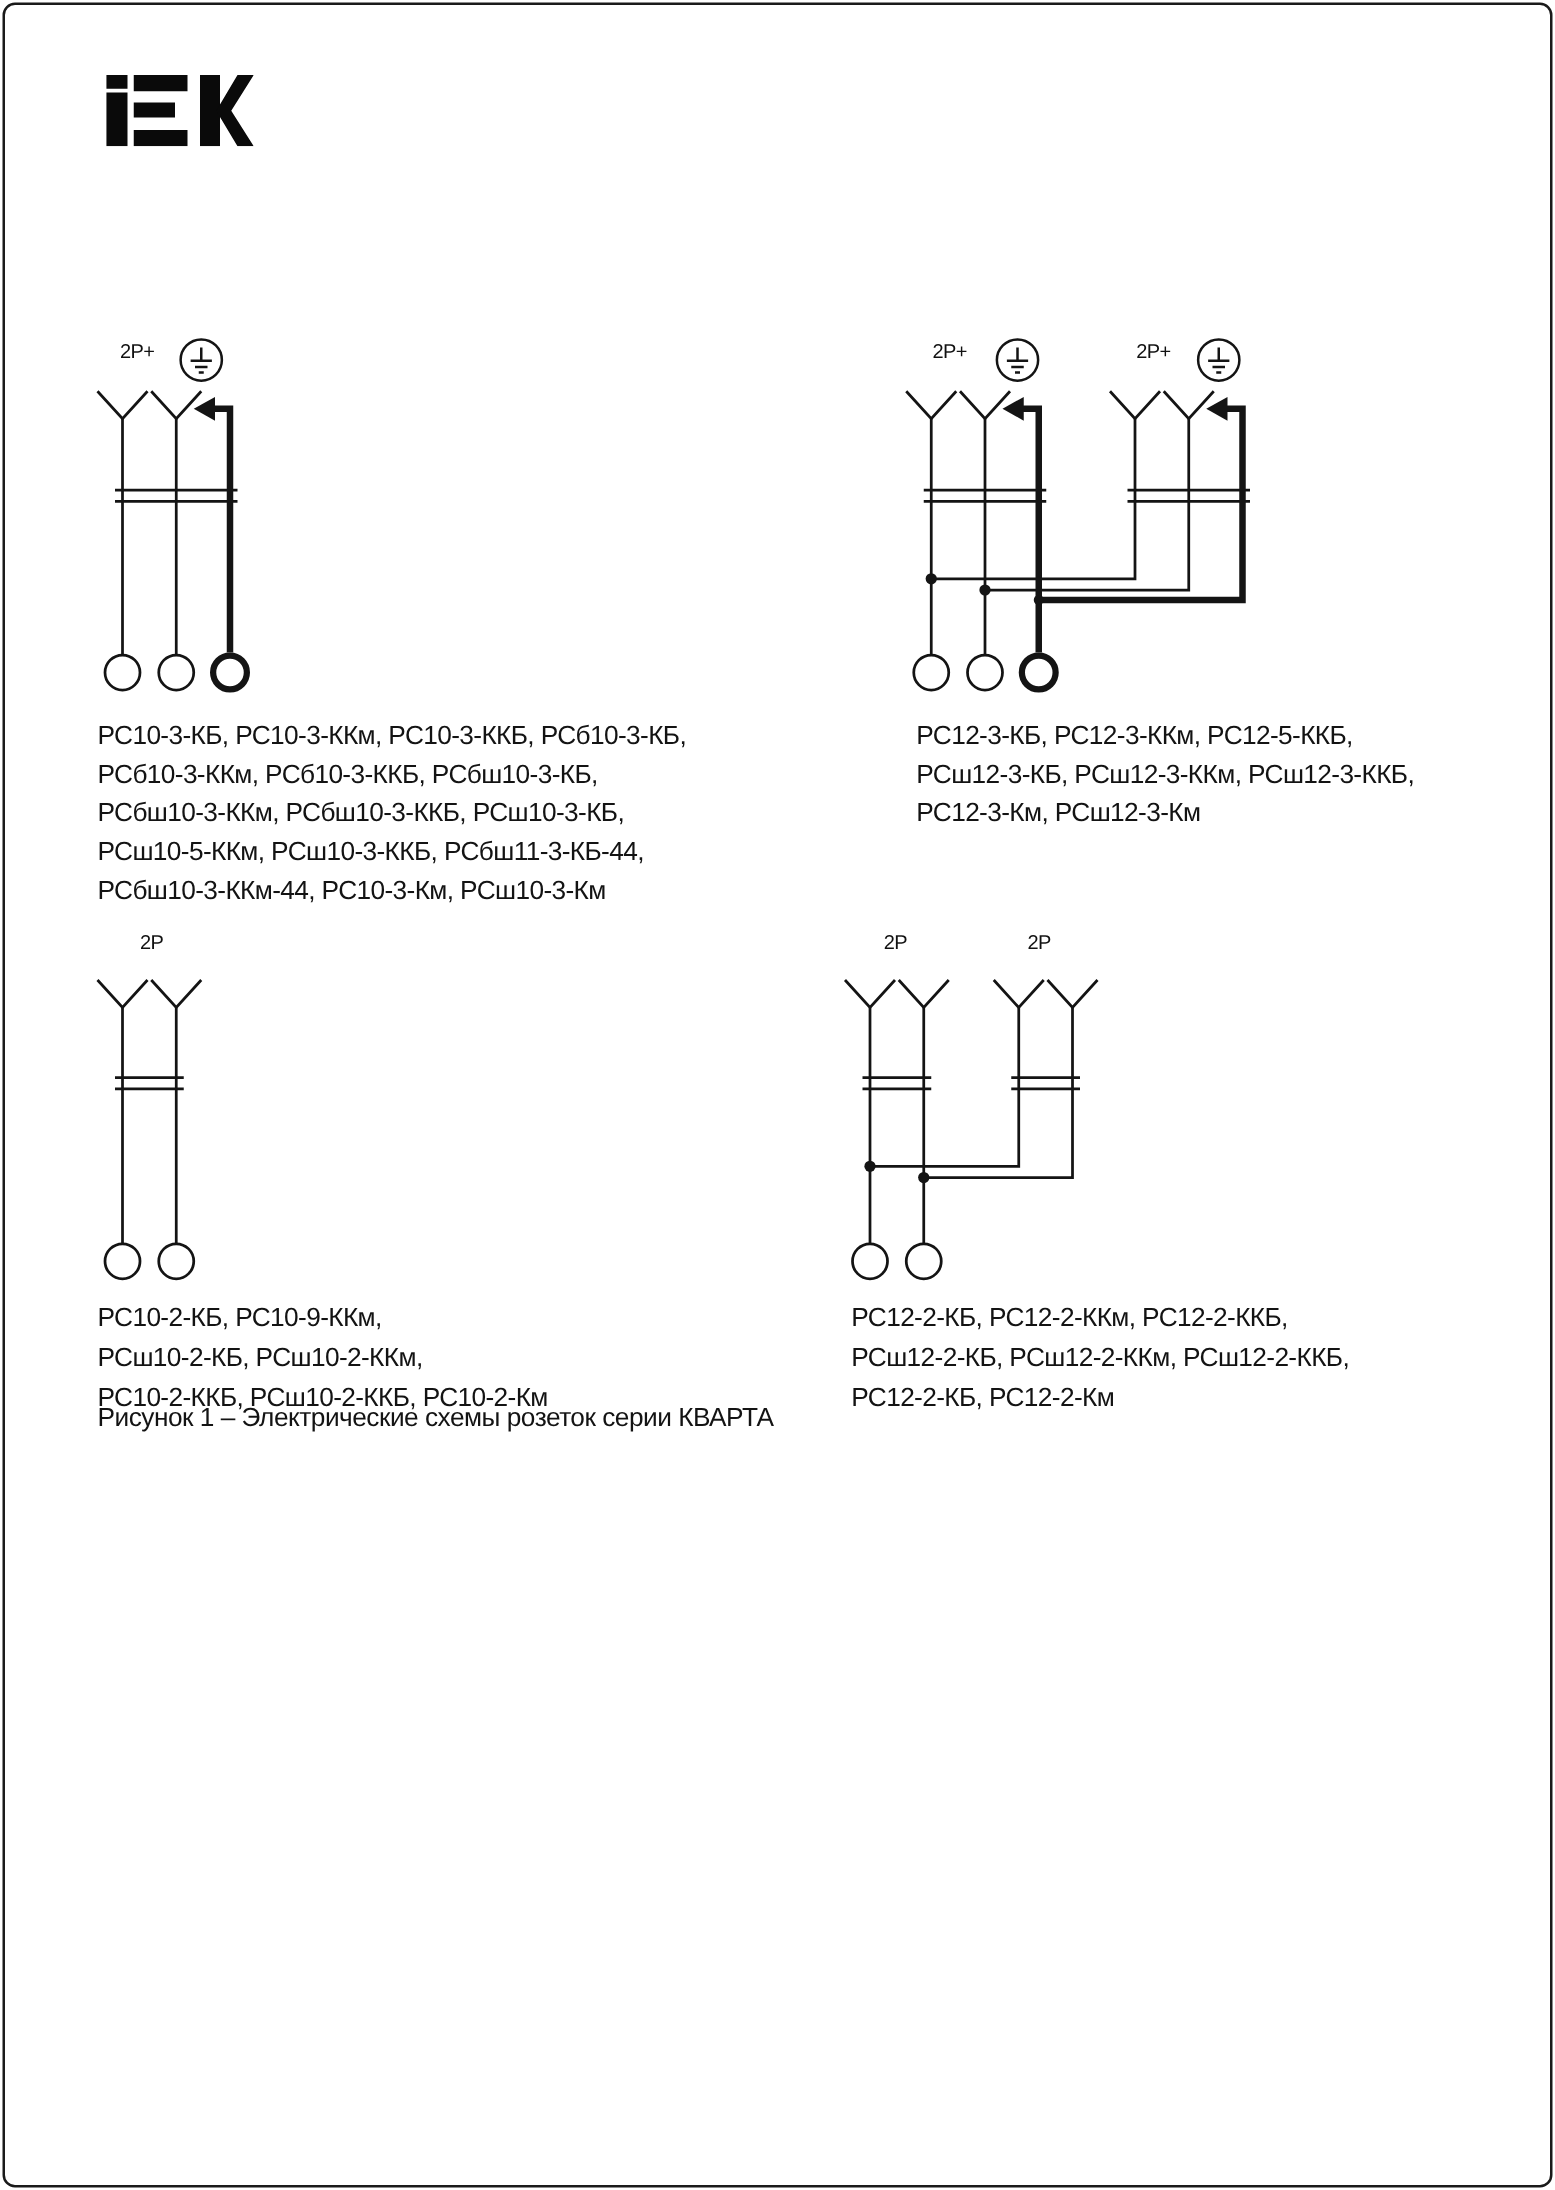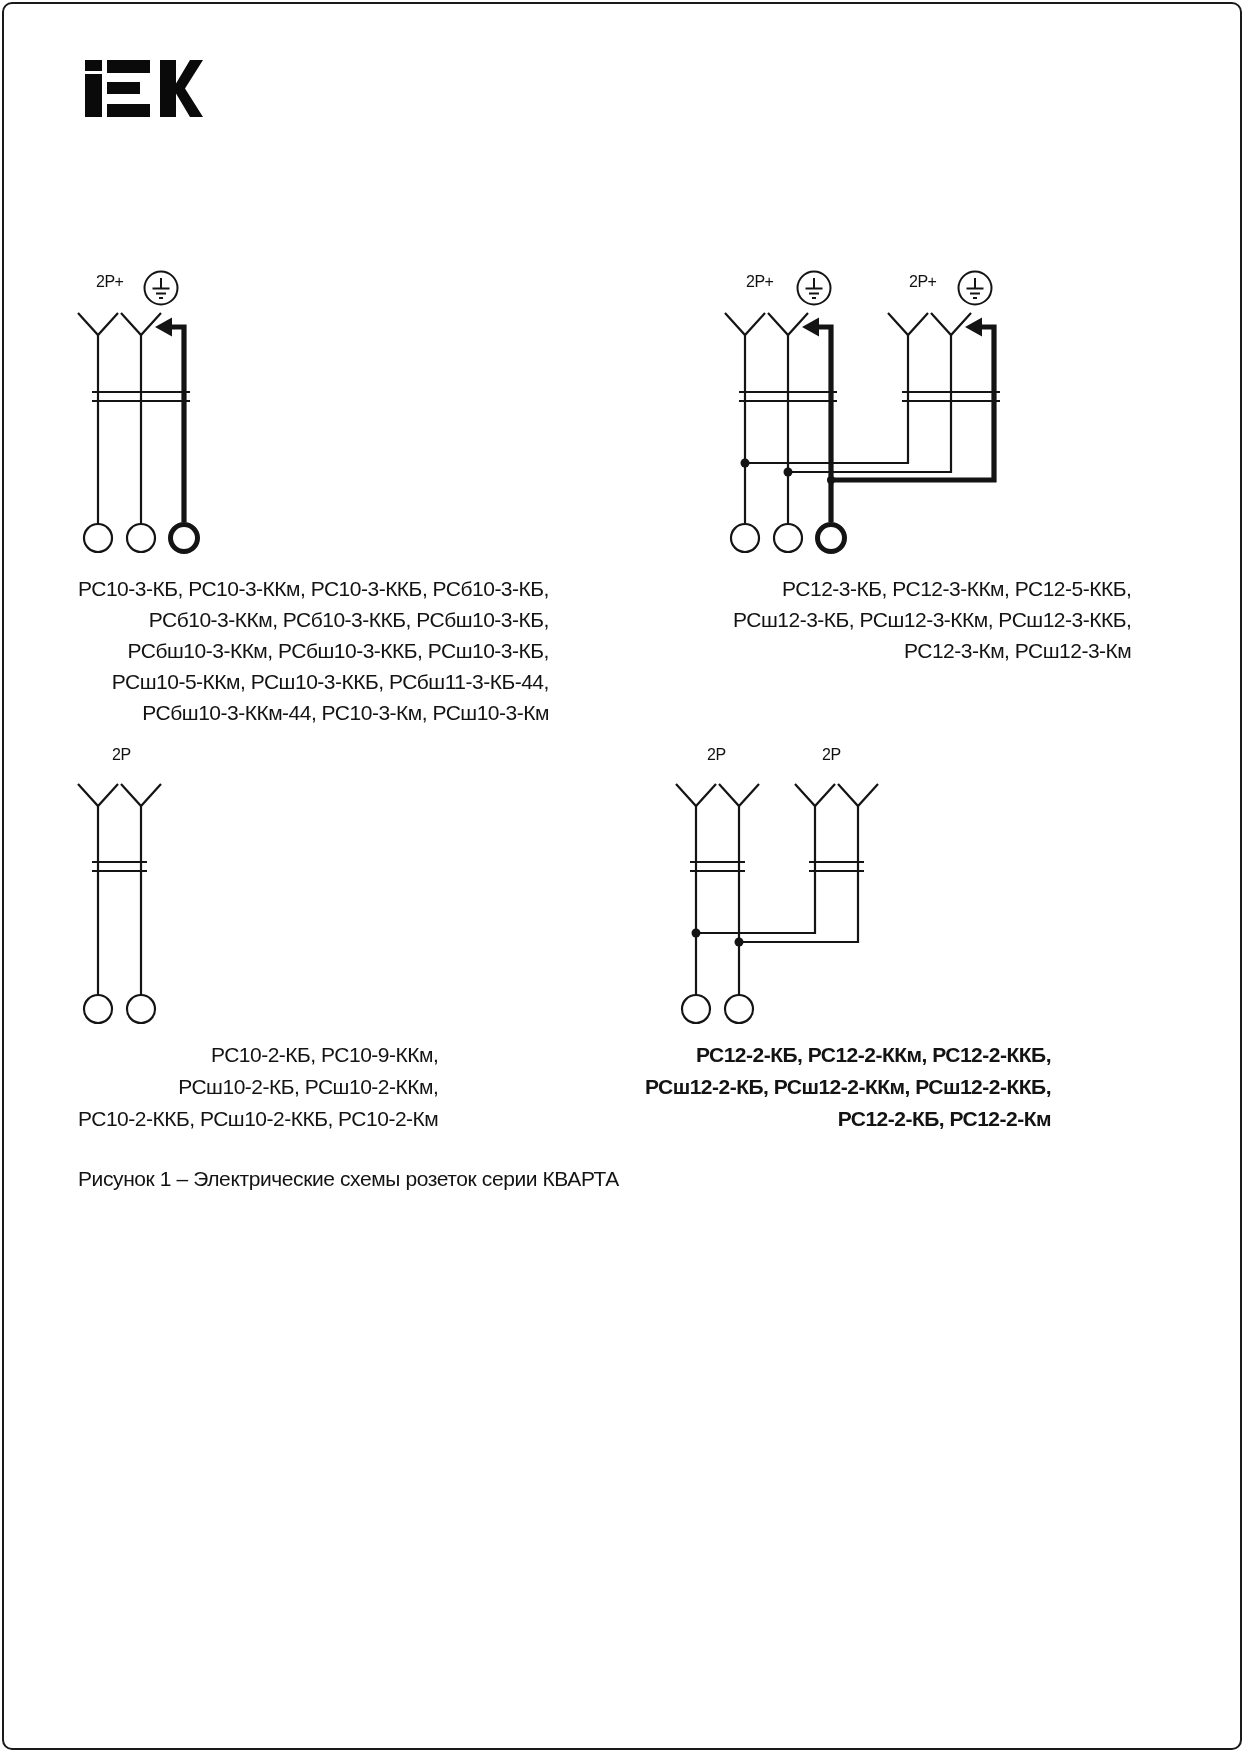--- a/index.html
+++ b/index.html
@@ -19,27 +19,27 @@
   .bold  { stroke:#141414; stroke-width:5.2; fill:none; }
   .gsym  { stroke:#141414; stroke-width:2;   fill:none; }
   .term      { fill:#ffffff; stroke:#141414; stroke-width:2.2; }
   .term-bold { fill:#ffffff; stroke:#141414; stroke-width:5; }
   .dot       { fill:#141414; stroke:none; }
   .arrowhead { fill:#141414; stroke:none; }
   .pole-label {
     position:absolute; font-size:16px; letter-spacing:-0.5px; color:#111111; white-space:nowrap;
   }
   .models {
-    position:absolute; font-size:21px; letter-spacing:-0.5px; color:#131313; white-space:nowrap;text-align:right;
+    position:absolute; font-size:21px; letter-spacing:-0.5px; color:#131313; white-space:nowrap;
   }
   .models div { height:31px; line-height:31px; }
   .models.bottom div { height:32px; line-height:32px; }
   .caption {
     position:absolute; left:78px; top:1123px; font-size:21px; letter-spacing:-0.4px;
-    color:#131313; white-space:nowrap;margin-top:44px;
+    color:#131313; white-space:nowrap;
   }
 </style>
 </head>
 <body>
 
 <div class="page">
   <div class="page-border"></div>
 
   <svg class="logo" viewBox="0 0 118 57" aria-label="IEK">
     <rect x="0" y="0" width="17" height="11"></rect>
@@ -156,20 +156,20 @@
   <div class="models" style="left:733px; top:573px;">
     <div>РС12-3-КБ, РС12-3-ККм, РС12-5-ККБ,</div>
     <div>РСш12-3-КБ, РСш12-3-ККм, РСш12-3-ККБ,</div>
     <div>РС12-3-Км, РСш12-3-Км</div>
   </div>
   <div class="models bottom" style="left:78px; top:1039px;">
     <div>РС10-2-КБ, РС10-9-ККм,</div>
     <div>РСш10-2-КБ, РСш10-2-ККм,</div>
     <div>РС10-2-ККБ, РСш10-2-ККБ, РС10-2-Км</div>
   </div>
-  <div class="models bottom" style="left:645px; top:1039px;font-weight:bold;">
+  <div class="models bottom" style="left:681px; top:1039px;">
     <div>РС12-2-КБ, РС12-2-ККм, РС12-2-ККБ,</div>
     <div>РСш12-2-КБ, РСш12-2-ККм, РСш12-2-ККБ,</div>
     <div>РС12-2-КБ, РС12-2-Км</div>
   </div>
 
   <div class="caption">Рисунок 1 – Электрические схемы розеток серии КВАРТА</div>
 </div>
 
 </body></html>

